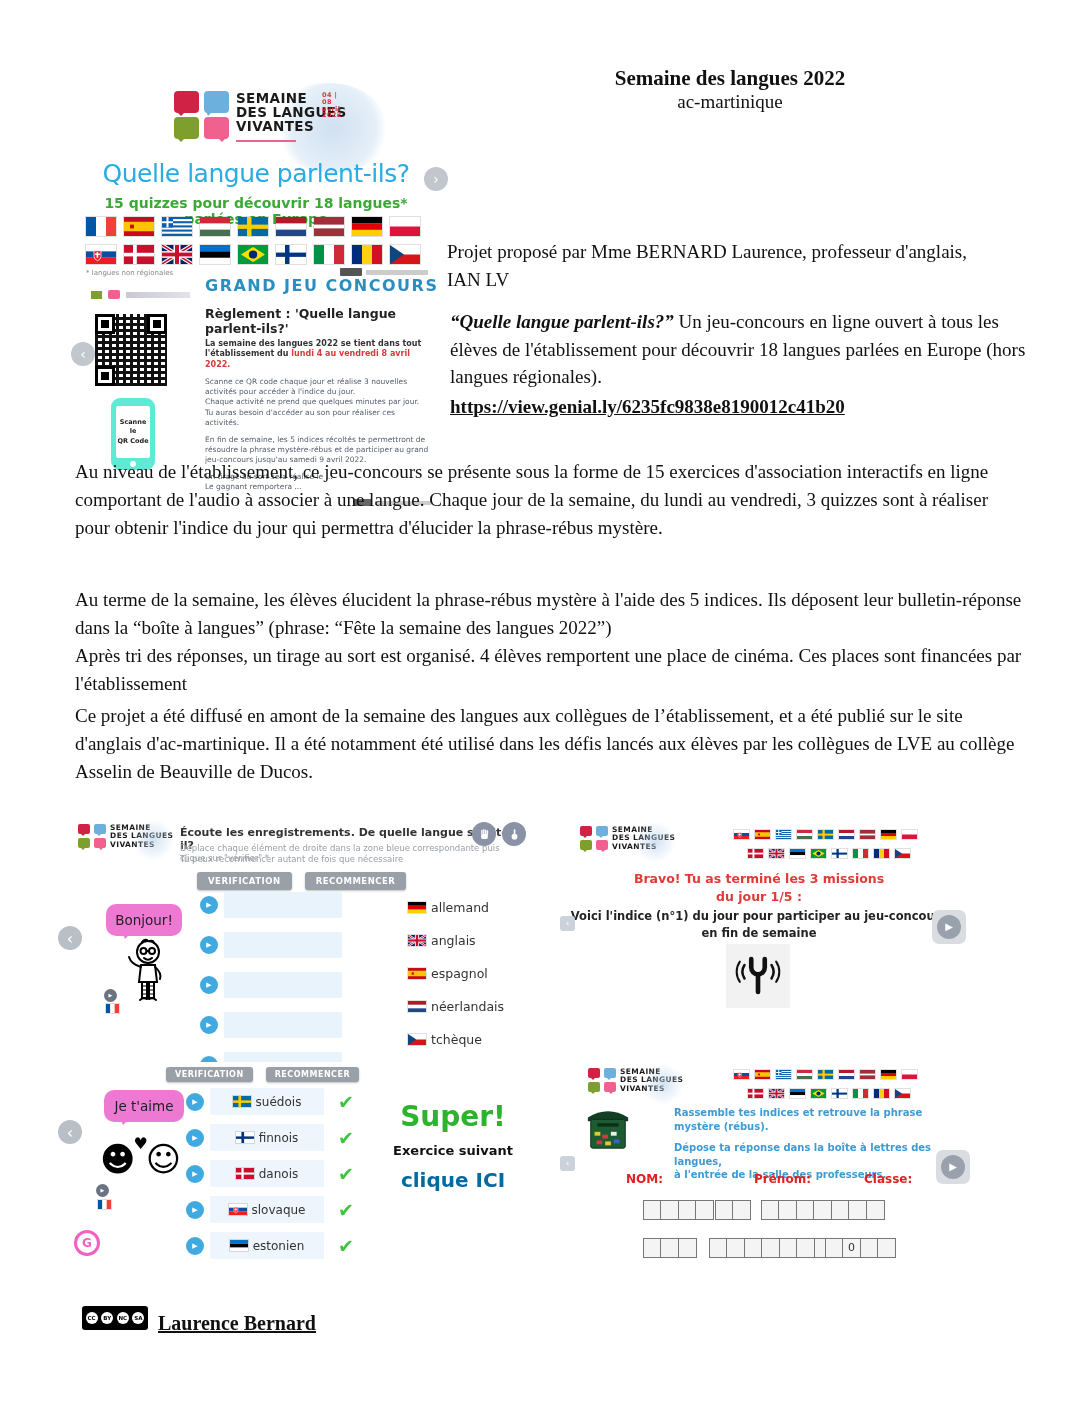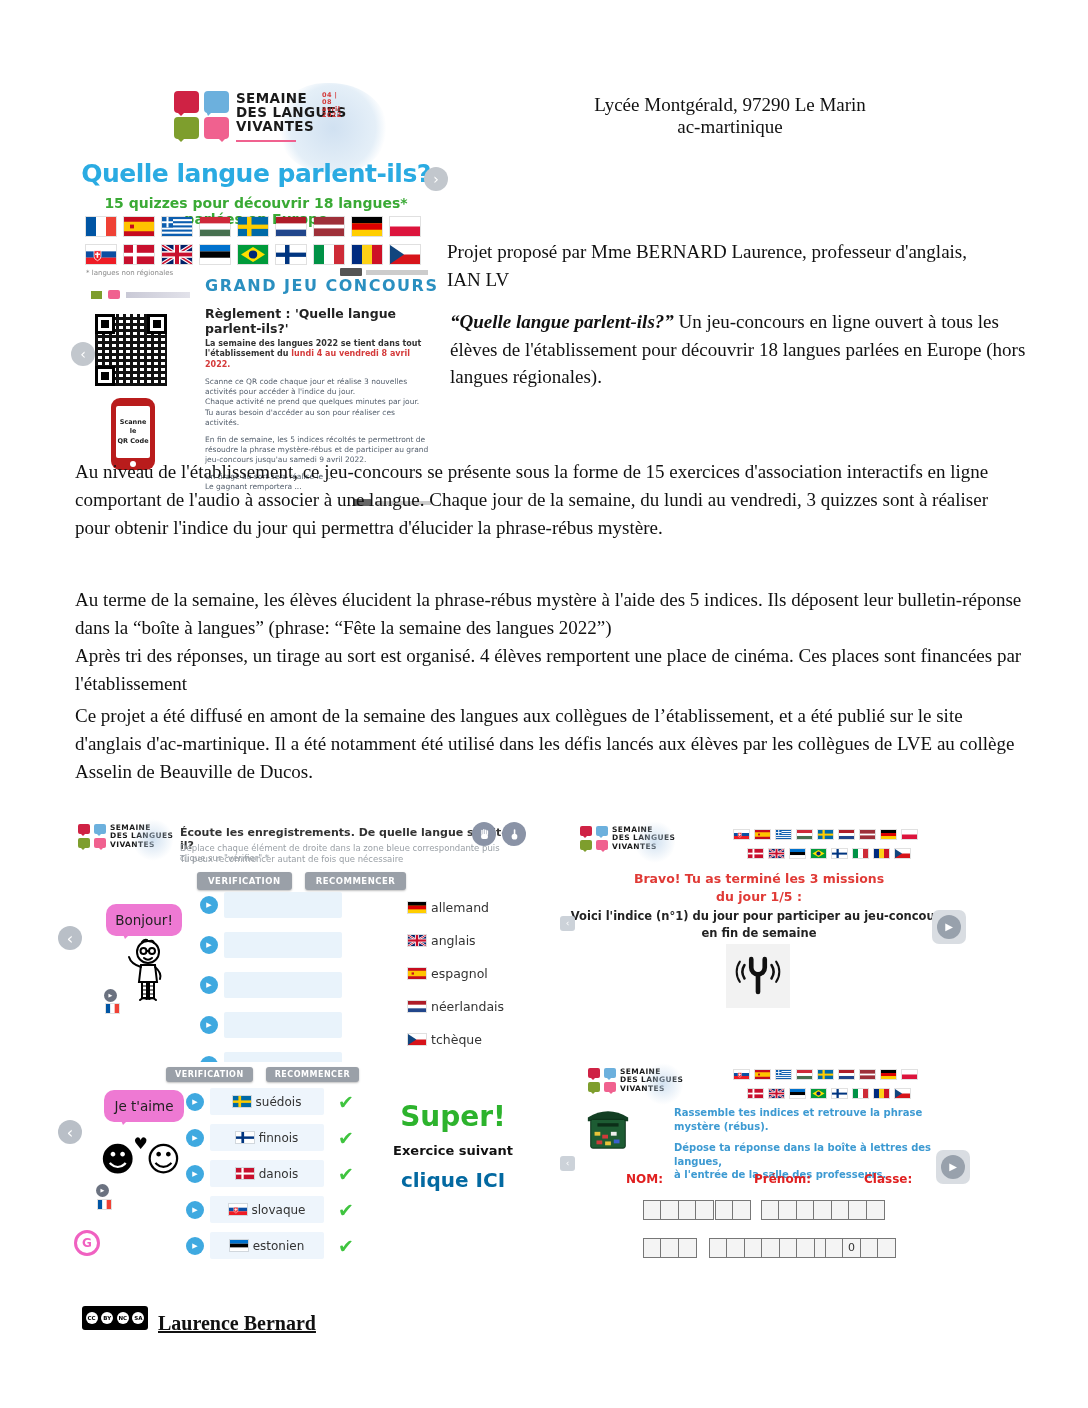--- a/index.html
+++ b/index.html
@@ -25,21 +25,21 @@
   .bub .b4{background:#f0618f;}.bub .b4:after{border-top-color:#f0618f;right:2px;bottom:-8px;}
   .logo-txt{font-weight:900;color:#1a1a1a;line-height:1.05;letter-spacing:.4px;}
   .logo-dates{color:#d43a3a;font-weight:bold;}
   .pink-line{position:absolute;height:2px;background:#f0618f;}
   .flyer .logo{left:96px;top:6px;}
   .flyer .bub{width:56px;}
   .flyer .bub i{width:25px;height:22px;}
   .flyer .logo-txt{font-size:13.5px;}
   .flyer .logo-dates{font-size:6.5px;position:absolute;left:86px;top:1px;}
   .flyer-title{position:absolute;left:0;top:74px;width:100%;text-align:center;color:#2aabe2;
-               font-size:25px;font-weight:700;letter-spacing:-.5px;}
+               font-size:25px;font-weight:400;letter-spacing:-.5px;}
   .flyer-sub{position:absolute;left:0;top:110px;width:100%;text-align:center;color:#3aaa35;
              font-size:14px;font-weight:bold;}
   .flags-row{position:absolute;display:flex;}
   .flag{display:inline-block;line-height:0;}
   .flag svg{width:100%;height:100%;display:block;outline:1px solid rgba(0,0,0,.12);}
   .flag-lg{width:30px;height:19px;margin-right:8px;}
   .flag-md{width:18px;height:11px;margin-right:5px;}
   .flag-sm{width:15px;height:9px;margin-right:6px;}
   .flyer-foot{position:absolute;left:8px;top:184px;font-size:7px;color:#888;}
   .flyer-badge{position:absolute;right:6px;top:183px;display:flex;align-items:center;gap:4px;}
@@ -54,21 +54,21 @@
   .regl-frag .f2{width:12px;height:9px;background:#f0618f;border-radius:2px;}
   .regl-frag .f3{width:64px;height:6px;background:linear-gradient(90deg,#c9c9d6,#e2e2ea);}
   .regl-banner{position:absolute;left:120px;top:-4px;height:18px;overflow:hidden;color:#2a8fc0;
                font-size:16px;font-weight:900;letter-spacing:1.5px;white-space:nowrap;}
   .qr{position:absolute;left:10px;top:34px;width:72px;height:72px;
       background:repeating-linear-gradient(0deg,#111 0 3px,transparent 3px 6px),
                  repeating-linear-gradient(90deg,#111 0 3px,#fff 3px 7px);}
   .qr .f{position:absolute;width:14px;height:14px;border:3px solid #000;background:#fff;}
   .qr .f:after{content:"";position:absolute;left:3px;top:3px;width:8px;height:8px;background:#000;}
   .qr .fa{left:0;top:0;}.qr .fb{right:0;top:0;}.qr .fc{left:0;bottom:0;}
-  .phone{position:absolute;left:26px;top:118px;width:44px;height:72px;background:#b91c1c;border-radius:9px;}
+  .phone{position:absolute;left:26px;top:118px;width:44px;height:72px;background:#5eead4;border-radius:9px;}
   .phone .scr{position:absolute;left:5px;top:8px;right:5px;bottom:12px;background:#fff;border-radius:2px;
               font-size:6.5px;font-weight:bold;color:#222;text-align:center;white-space:pre-line;
               display:flex;align-items:center;justify-content:center;line-height:1.4;}
   .phone .hm{position:absolute;left:50%;bottom:3px;width:6px;height:6px;margin-left:-3px;border-radius:50%;background:#fff;}
   .regl-body{position:absolute;left:120px;top:26px;width:226px;}
   .regl-title{font-size:12.5px;font-weight:800;color:#222;margin-bottom:3px;}
   .regl-intro{font-size:8px;font-weight:800;color:#333;line-height:1.3;}
   .regl-intro .red{color:#d43a3a;}
   .regl-p{font-size:7.5px;color:#55606e;line-height:1.35;margin-top:7px;white-space:pre-line;}
   .regl-badge{position:absolute;right:0px;bottom:-14px;display:flex;gap:4px;align-items:center;}
@@ -335,21 +335,21 @@
       </div>
     <div class="flyer-foot">* langues non régionales</div>
     <div class="flyer-badge">
       <span class="bdg"></span>
         <span class="bln"></span>
     </div>
     <div class="half-arrow" style="right:-14px;top:82px;">›</div>
   </div>
 
   <div class="abs doc-head">
-    <div class="doc-school">Lycée Montgérald, 97290 Le Marin</div>
+    <div class="doc-title">Semaine des langues 2022</div>
     <div class="doc-acad">ac-martinique</div>
   </div>
 
   <div class="abs regl">
     <div class="regl-frag">
       <span class="f1"></span>
         <span class="f2"></span>
         <span class="f3"></span>
     </div>
     <div class="regl-banner">GRAND JEU CONCOURS</div>
@@ -380,20 +380,21 @@
         <span class="bdg"></span>
           <span class="bln"></span>
       </div>
     </div>
     <div class="half-arrow" style="left:-14px;top:62px;">‹</div>
   </div>
 
   <div class="abs intro">Projet proposé par Mme BERNARD Laurence, professeur d'anglais, IAN LV</div>
   <div class="abs quote">
     <span class="lead">“Quelle langue parlent-ils?”</span><span> Un jeu-concours en ligne ouvert à tous les élèves de l'établissement pour découvrir 18 langues parlées en Europe (hors langues régionales).</span><br>
+    <a class="quote-link">https://view.genial.ly/6235fc9838e8190012c41b20</a>
   </div>
 
   <div class="abs bodyp" style="top:458px;">Au niveau de l'établissement, ce jeu-concours se présente sous la forme de 15 exercices d'association interactifs en ligne comportant de l'audio à associer à une langue. Chaque jour de la semaine, du lundi au vendredi, 3 quizzes sont à réaliser pour obtenir l'indice du jour qui permettra d'élucider la phrase-rébus mystère.</div>
   <div class="abs bodyp" style="top:586px;">Au terme de la semaine, les élèves élucident la phrase-rébus mystère à l'aide des 5 indices. Ils déposent leur bulletin-réponse dans la “boîte à langues” (phrase: “Fête la semaine des langues 2022”)
 Après tri des réponses, un tirage au sort est  organisé. 4 élèves remportent une place de cinéma. Ces places sont financées par l'établissement</div>
   <div class="abs bodyp" style="top:702px;">Ce projet a été diffusé en amont de la semaine des langues aux collègues de l’établissement, et a été publié sur le site d'anglais d'ac-martinique. Il a été notamment été utilisé dans les défis lancés aux élèves par les collègues de LVE au collège Asselin de Beauville de Ducos.</div>
 
   <div class="abs shot shotA">
     <div class="logo-sm" style="left:8px;top:8px;">
       <span class="eu"></span>

